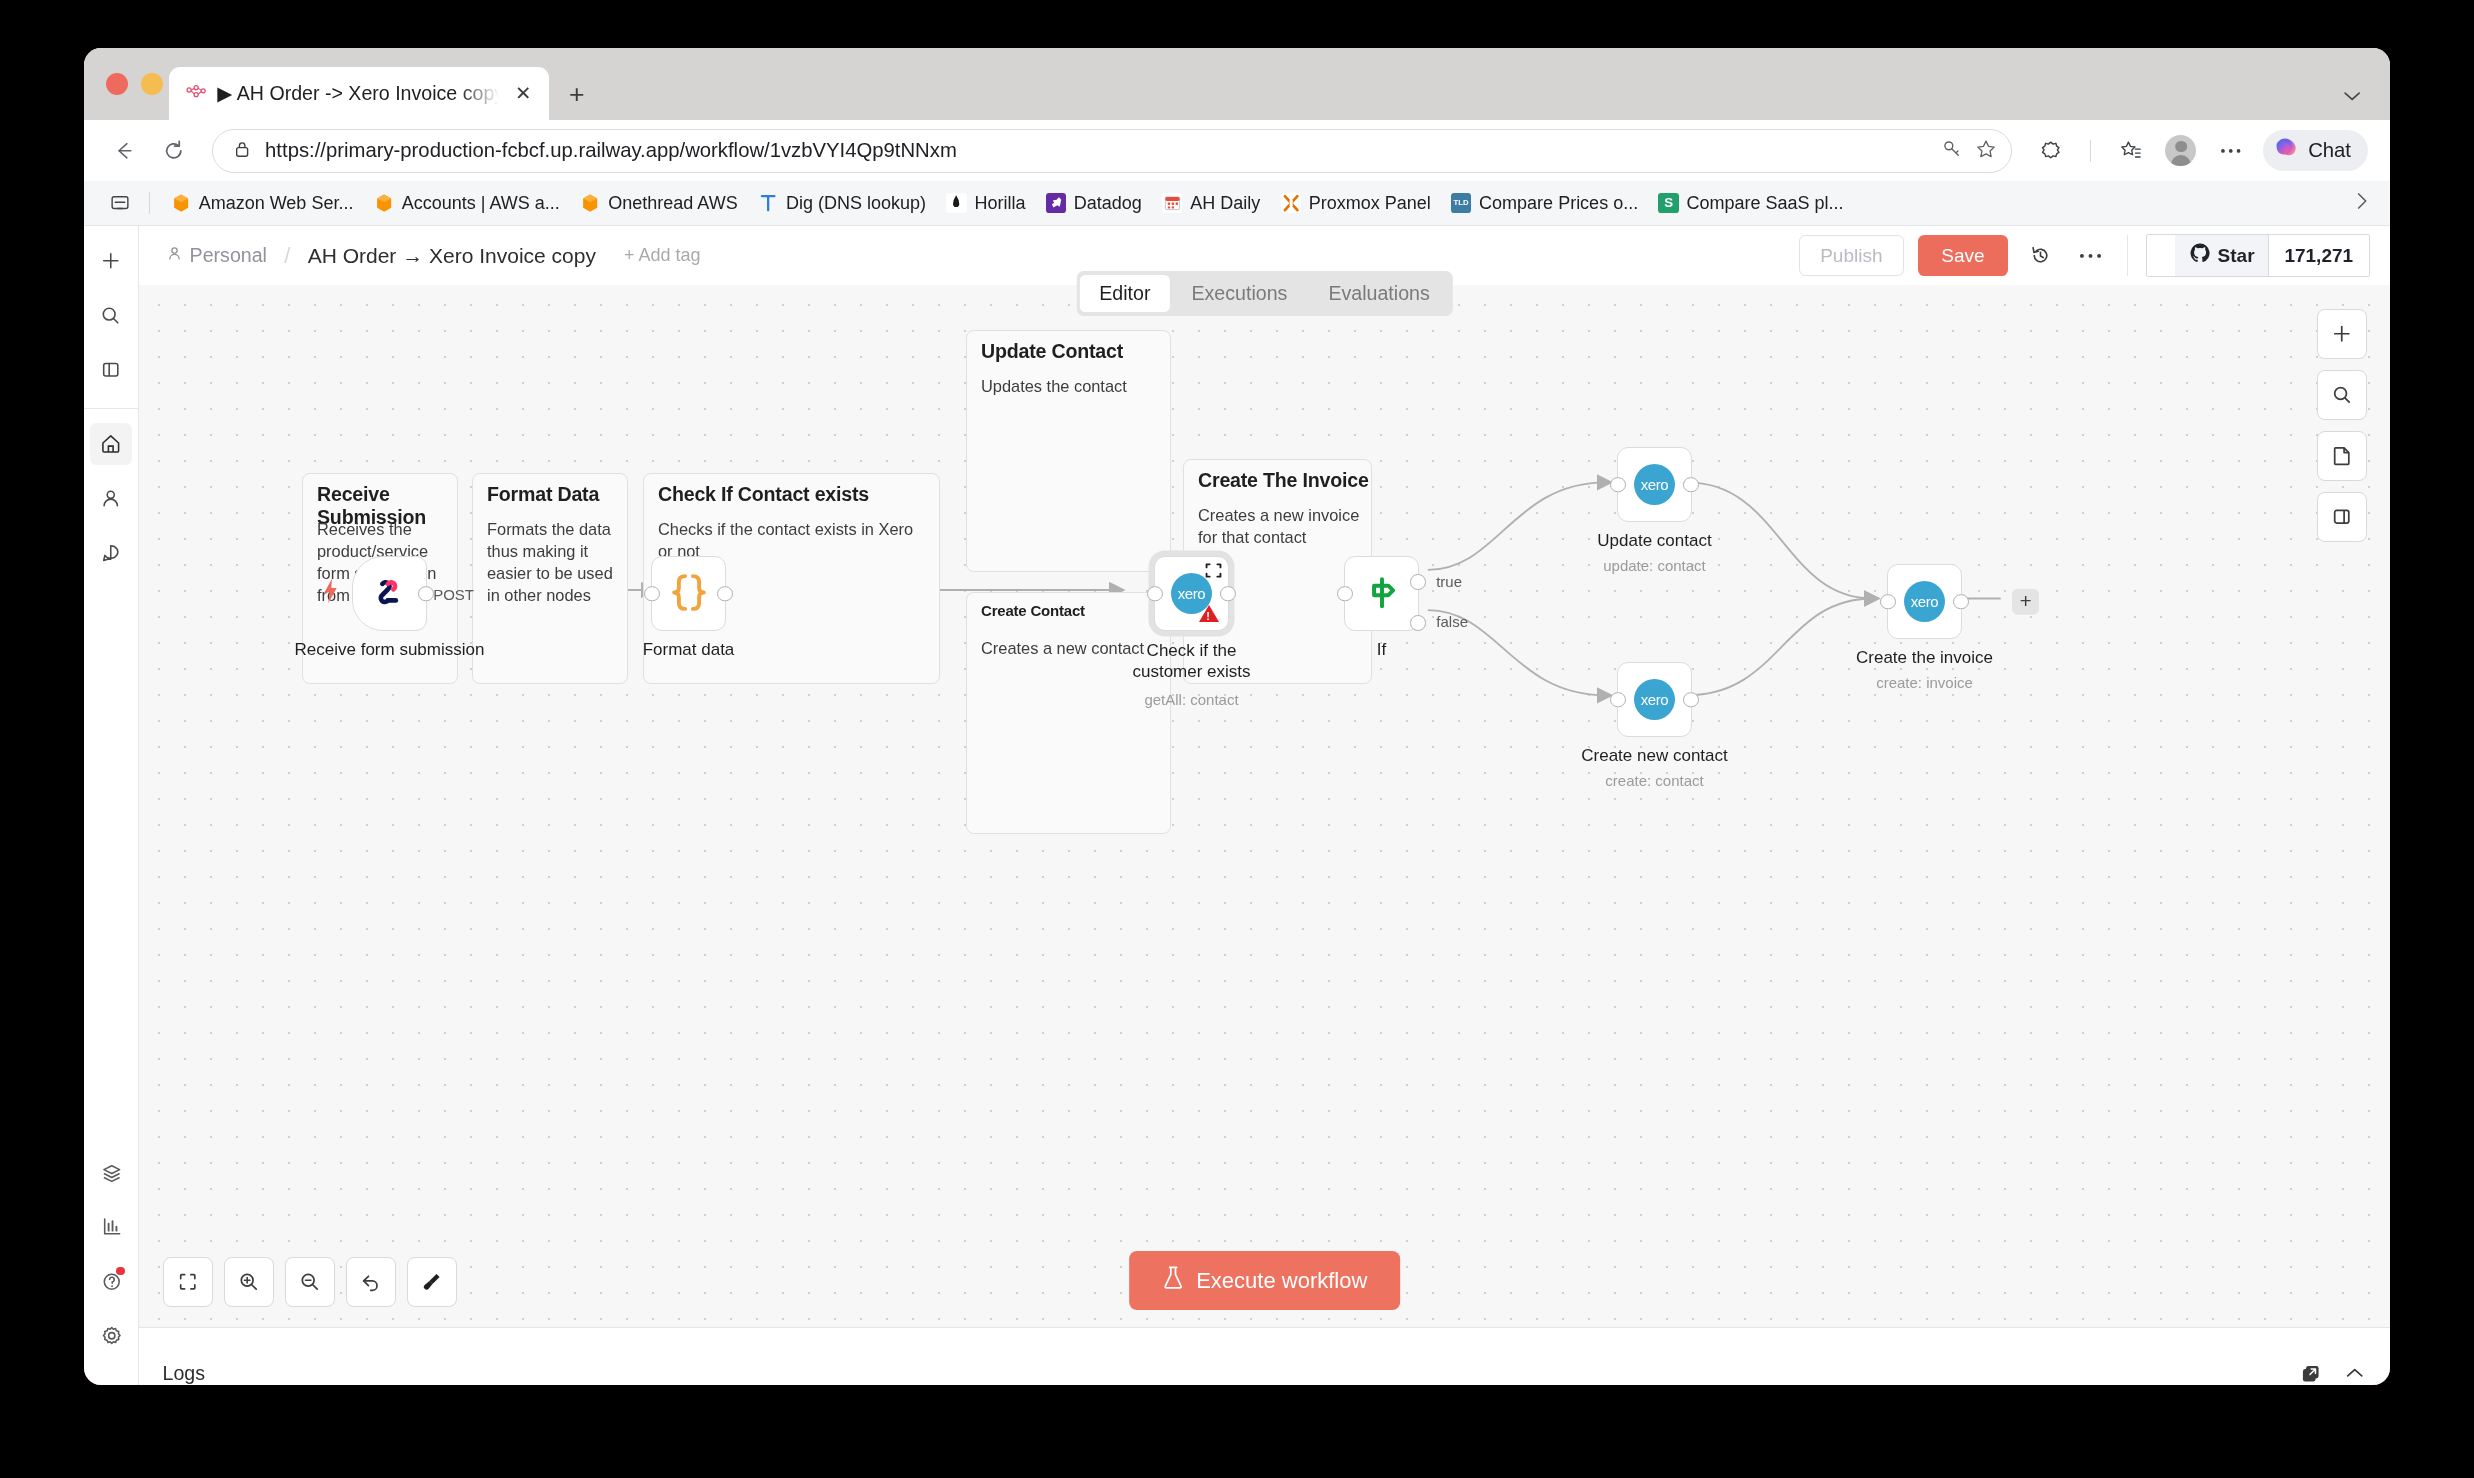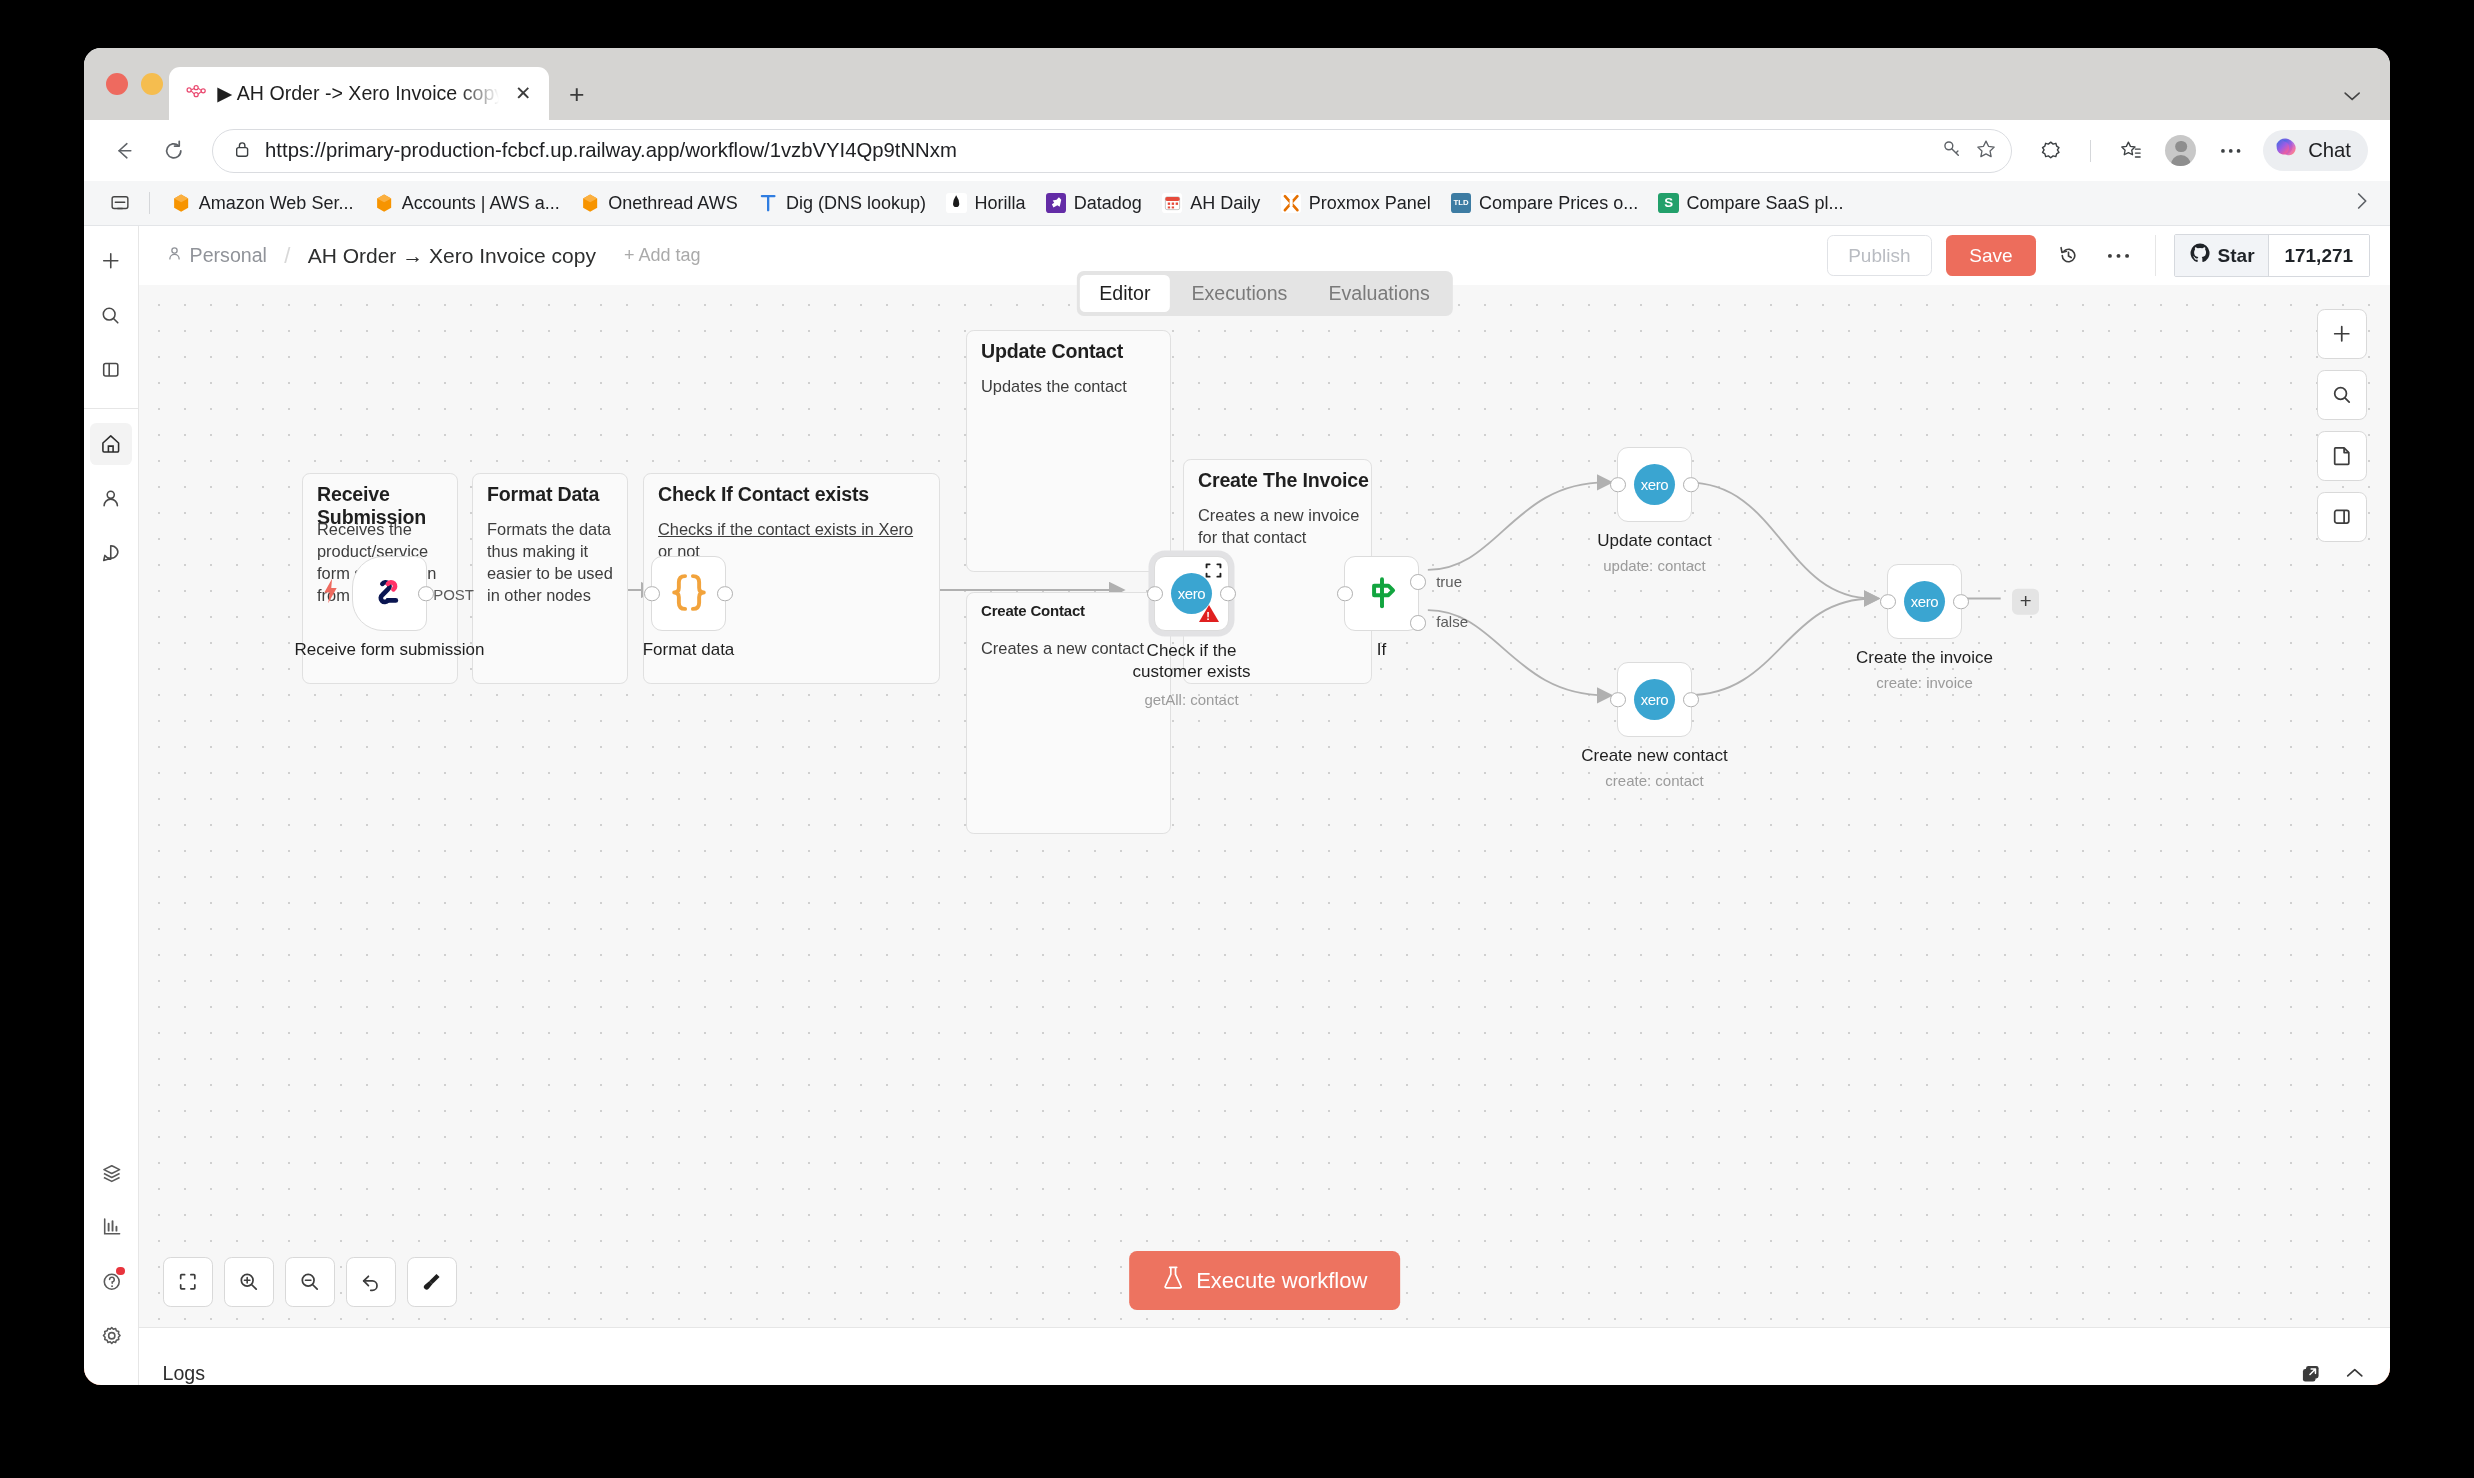--- a/index.html
+++ b/index.html
@@ -201,21 +201,21 @@
     font-size: 19px; color: #b9bcc2; background: #fff;
     border: 0.8px solid #e0e2e6; border-radius: 6.3px;
     padding: 8.6px 20.3px; cursor: pointer;
   }
   .btn-save {
     font-size: 19px; color: #fff; background: #ed6d5c;
     border: none; border-radius: 6.3px; padding: 9.4px 23.5px; cursor: pointer;
   }
   .hdr-ico { width: 36px; height: 36px; display: flex; align-items: center; justify-content: center; color: #4a4a4a; cursor: pointer; }
   .hdr-divider { width: 0.8px; height: 41px; background: #e6e6e6; margin: 0 4.7px; }
-  .star-widget { display: flex; align-items: stretch; border: 0.8px solid #d6d9de; border-radius: 2px; overflow: hidden; cursor: pointer; }
+  .star-widget { display: flex; align-items: stretch; border: 0.8px solid #d6d9de; border-radius: 2px; overflow: hidden; cursor: pointer; padding-left: 28px; }
   .star-left { display: flex; align-items: center; gap: 7px; background: #f2f4f7; padding: 7px 13.3px; }
   .star-left span { font-size: 19px; color: #1f2328; font-weight: bold; }
   .star-count { display: flex; align-items: center; padding: 7px 15.6px; background: #fff; border-left: 0.8px solid #d6d9de; font-size: 19px; color: #1f2328; font-weight: bold; }
 
   
   .view-tabs {
     position: absolute; left: 50%; top: 45px; transform: translateX(-50%);
     display: flex; background: #e4e4e4; border-radius: 7px; padding: 3.9px; gap: 3.1px;
     z-index: 6;
   }
@@ -699,21 +699,21 @@
           <div class="note-desc" style="top:44px; width:133px;">Receives the product/service form submission from Jotform</div>
         </div>
 
         <div class="note" style="left:333px; top:188px; width:156px; height:211px;">
           <div class="note-title" style="width:141px; font-size:19.6px;">Format Data</div>
           <div class="note-desc" style="top:44px; width:137px;">Formats the data thus making it easier to be used in other nodes</div>
         </div>
 
         <div class="note" style="left:504px; top:188px; width:297px; height:211px;">
           <div class="note-title" style="width:282px; font-size:19.6px;">Check If Contact exists</div>
-          <div class="note-desc" style="top:44px; width:274px;text-decoration:underline;">Checks if the contact exists in Xero or not</div>
+          <div class="note-desc" style="top:44px; width:274px;">Checks if the contact exists in Xero or not</div>
         </div>
 
         <div class="note" style="left:827px; top:45px; width:205px; height:242px;">
           <div class="note-title" style="width:188px; font-size:19.6px;">Update Contact</div>
           <div class="note-desc" style="top:44px; width:180px;">Updates the contact</div>
         </div>
 
         <div class="note" style="left:827px; top:307px; width:205px; height:242px;">
           <div class="note-title" style="width:188px; font-size:15px;">Create Contact</div>
           <div class="note-desc" style="top:44px; width:180px;">Creates a new contact</div>

